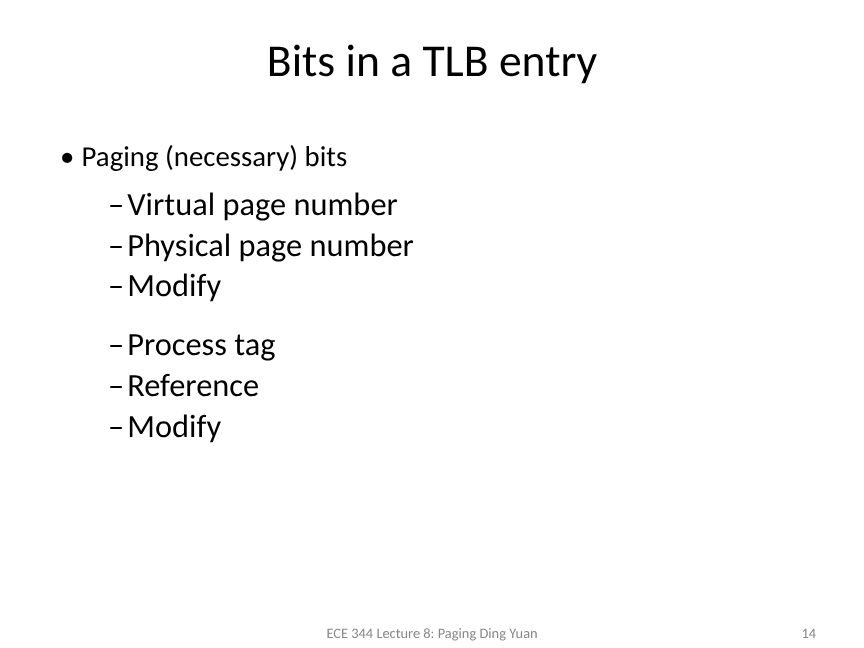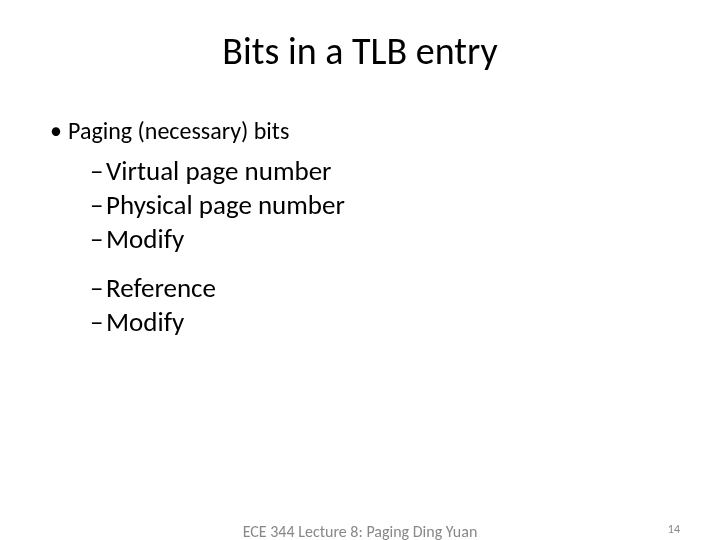--- a/index.html
+++ b/index.html
@@ -6,41 +6,42 @@
   html, body { width: 720px; height: 540px; background: #fff; font-family: Calibri, "Segoe UI", Arial, sans-serif; color: #000; }
   .slide { position: relative; width: 720px; height: 540px; padding: 20px 50px 0 50px; }
   .title { text-align: center; font-size: 38px; font-weight: 400; margin-top: 8px; margin-bottom: 42px; letter-spacing: 0; }
   .content { font-size: 24px; line-height: 1.25; }
   .l1 { margin-left: 0; margin-bottom: 8px; }
   .l1 .bullet { display: inline-block; width: 18px; }
   .l2-group { margin-left: 40px; margin-bottom: 16px; }
   .l2 { font-size: 27px; line-height: 1.25; }
   .l2 .dash { display: inline-block; width: 16px; }
   .footer { position: absolute; bottom: 18px; left: 0; width: 720px; }
-  .footer-center { position: absolute; left: 0; width: 720px; text-align: center; font-size: 16px; color: #888; }
+  .footer-center { position: absolute; left: 0; width: 720px; text-align: center; font-size: 12px; color: #888; }
   .footer-right { position: absolute; right: 40px; font-size: 12px; color: #888; }
 </style>
 </head>
 <body>
 
 <div class="slide">
   <h1 class="title">Bits in a TLB entry</h1>
 
   <div class="content">
 
     <div class="l1">
       <span class="bullet">•</span><span>Paging (necessary) bits</span>
     </div>
     <div class="l2-group">
       <div class="l2"><span class="dash">–</span><span>Virtual page number</span></div>
       <div class="l2"><span class="dash">–</span><span>Physical page number</span></div>
       <div class="l2"><span class="dash">–</span><span>Modify</span></div>
     </div>
 
     <div class="l2-group">
+      <div class="l2"><span class="dash">–</span><span>Process tag</span></div>
       <div class="l2"><span class="dash">–</span><span>Reference</span></div>
       <div class="l2"><span class="dash">–</span><span>Modify</span></div>
     </div>
 
   </div>
 
   <div class="footer">
     <div class="footer-center">ECE 344 Lecture 8: Paging Ding Yuan</div>
     <div class="footer-right">14</div>
   </div>

